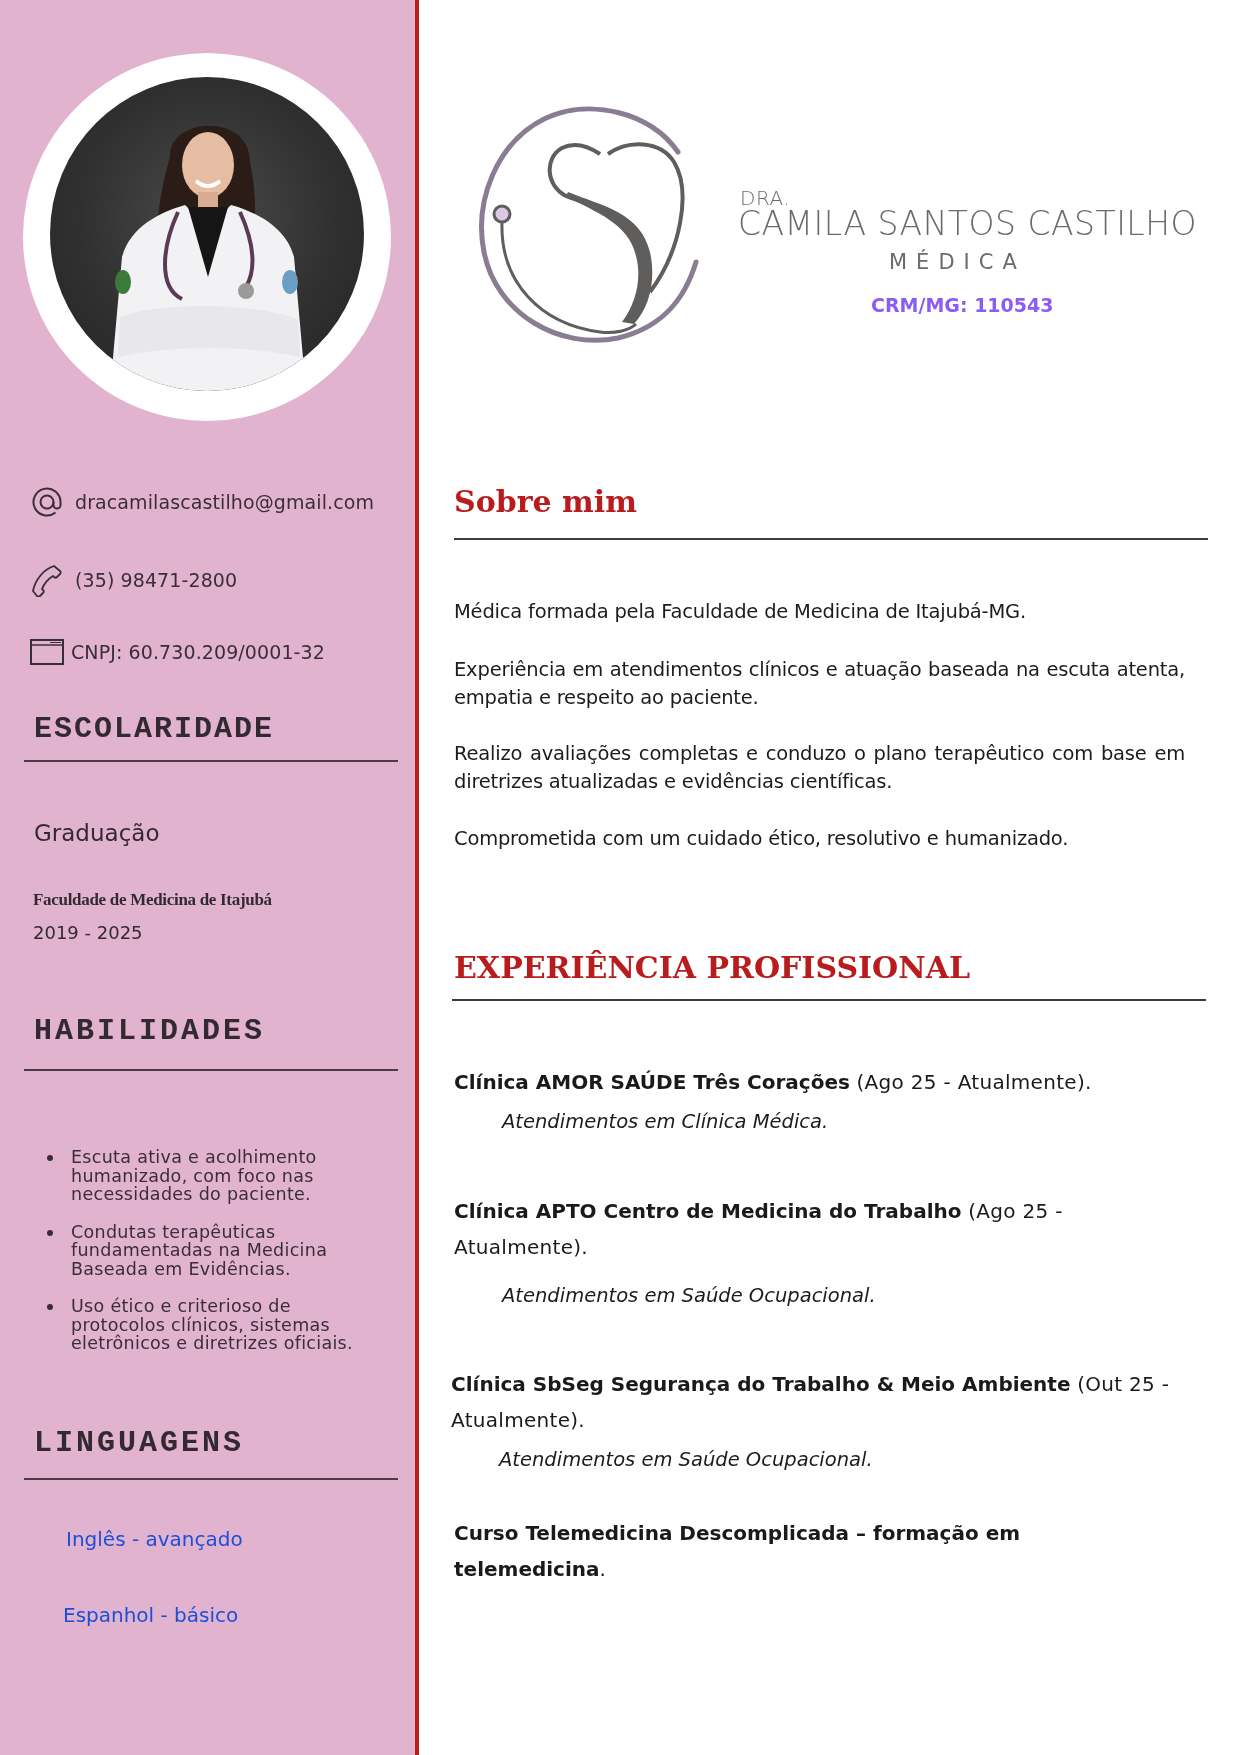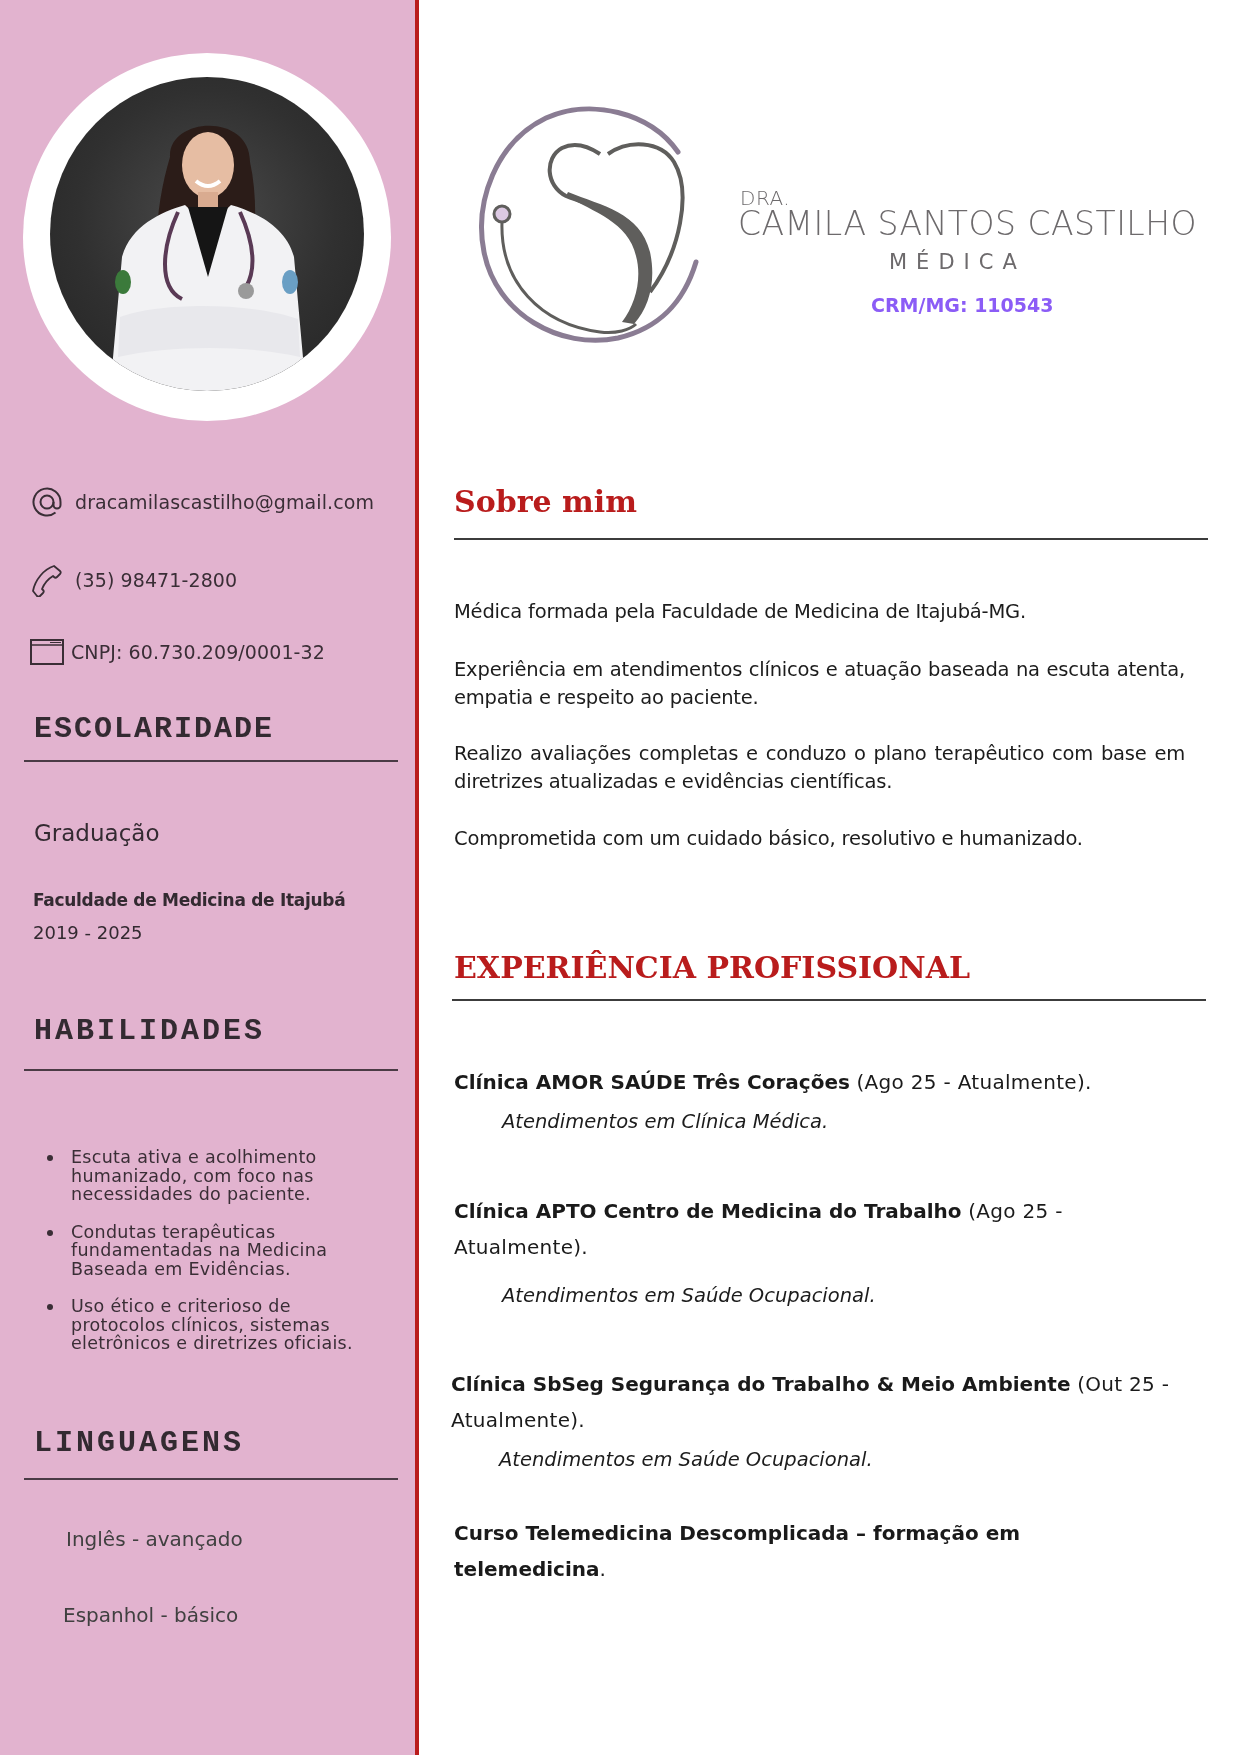--- a/index.html
+++ b/index.html
@@ -28,28 +28,28 @@
   .contact-row .txt { font-size: 19px; color: #3a2e36; letter-spacing: 0.1px; }
 
   .side-heading {
     position: absolute; left: 34px;
     font-family: Liberation Mono, monospace; font-size: 30px; font-weight: 600;
     color: #332a31; letter-spacing: 2px;
   }
   .side-rule { position: absolute; left: 24px; width: 374px; height: 2px; background: #4a3b45; }
 
   .edu-degree { position: absolute; left: 34px; top: 820px; font-size: 23px; color: #332a31; }
-  .edu-school { position: absolute; left: 33px; top: 890px; font-size: 17px; font-weight: bold; color: #332a31; letter-spacing: -0.3px; }
+  .edu-school { position: absolute; left: 33px; top: 890px; font-size: 17px; font-weight: bold; color: #332a31; letter-spacing: -0.3px; font-family: Liberation Serif, serif; }
   .edu-years  { position: absolute; left: 33px; top: 922px; font-size: 18px; color: #332a31; }
 
   .skills { position: absolute; left: 44px; top: 1148px; width: 340px; list-style: none; }
   .skills li { position: relative; padding-left: 27px; font-size: 17.5px; line-height: 18.5px; color: #3a2e36; margin-bottom: 19px; letter-spacing: 0.3px; }
   .skills li::before { content: ""; position: absolute; left: 3px; top: 7px; width: 6px; height: 6px; border-radius: 50%; background: #3a2e36; }
 
-  .lang { position: absolute; font-size: 20px; color: #404040; }
+  .lang { position: absolute; font-size: 20px; color: #1d4ed8; }
 
   
   .logo { position: absolute; left: 470px; top: 92px; width: 260px; height: 260px; }
   .brand-dra  { position: absolute; left: 740px; top: 186px; font-size: 20px; color: #6d6a6c; letter-spacing: 0.5px; font-weight: 300; }
   .brand-name { position: absolute; left: 738px; top: 204px; font-size: 33px; color: #6d6a6c; letter-spacing: 0.5px; font-weight: 300; }
   .brand-title{ position: absolute; left: 889px; top: 250px; font-size: 21px; color: #6d6a6c; letter-spacing: 9px; }
   .brand-crm  { position: absolute; left: 871px; top: 294px; font-size: 19px; font-weight: bold; color: #8b5cf6; }
 
   .main-heading { position: absolute; font-family: "DejaVu Serif", serif; color: #b91c1c; }
   .main-rule { position: absolute; height: 2px; background: #3c3c3c; }
@@ -156,21 +156,21 @@
   <div class="brand-name">CAMILA SANTOS CASTILHO</div>
   <div class="brand-title">MÉDICA</div>
   <div class="brand-crm">CRM/MG: 110543</div>
 
   <section class="about">
     <h2 class="main-heading" style="left:454px; top:484px; font-size:30px;">Sobre mim</h2>
     <div class="main-rule" style="left:454px; top:538px; width:754px;"></div>
     <p style="top:598px;">Médica formada pela Faculdade de Medicina de Itajubá-MG.</p>
     <p style="top:656px;">Experiência em atendimentos clínicos e atuação baseada na escuta atenta, empatia e respeito ao paciente.</p>
     <p style="top:740px;">Realizo avaliações completas e conduzo o plano terapêutico com base em diretrizes atualizadas e evidências científicas.</p>
-    <p style="top:825px;">Comprometida com um cuidado básico, resolutivo e humanizado.</p>
+    <p style="top:825px;">Comprometida com um cuidado ético, resolutivo e humanizado.</p>
   </section>
 
   <section>
     <h2 class="main-heading" style="left:454px; top:950px; font-size:30px;">EXPERIÊNCIA PROFISSIONAL</h2>
     <div class="main-rule" style="left:452px; top:999px; width:754px;"></div>
 
     <div class="job" style="top:1064px;">
       <b>Clínica AMOR SAÚDE Três Corações</b><span> (Ago 25 - Atualmente).</span>
     </div>
     <div class="job-desc" style="left:454px; top:1110px;">Atendimentos em Clínica Médica.</div>

